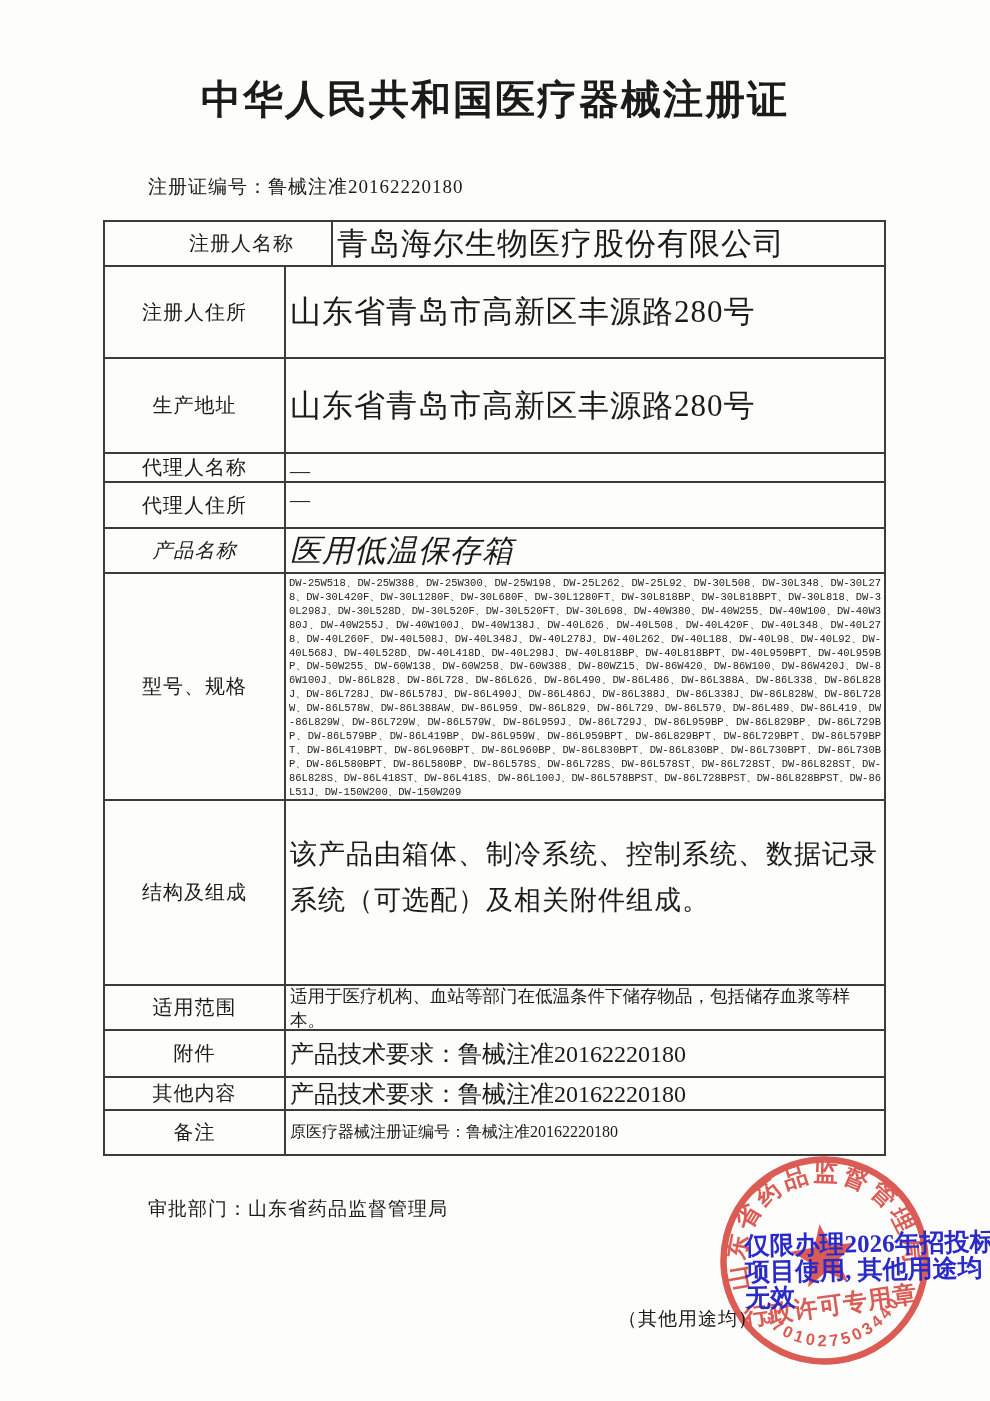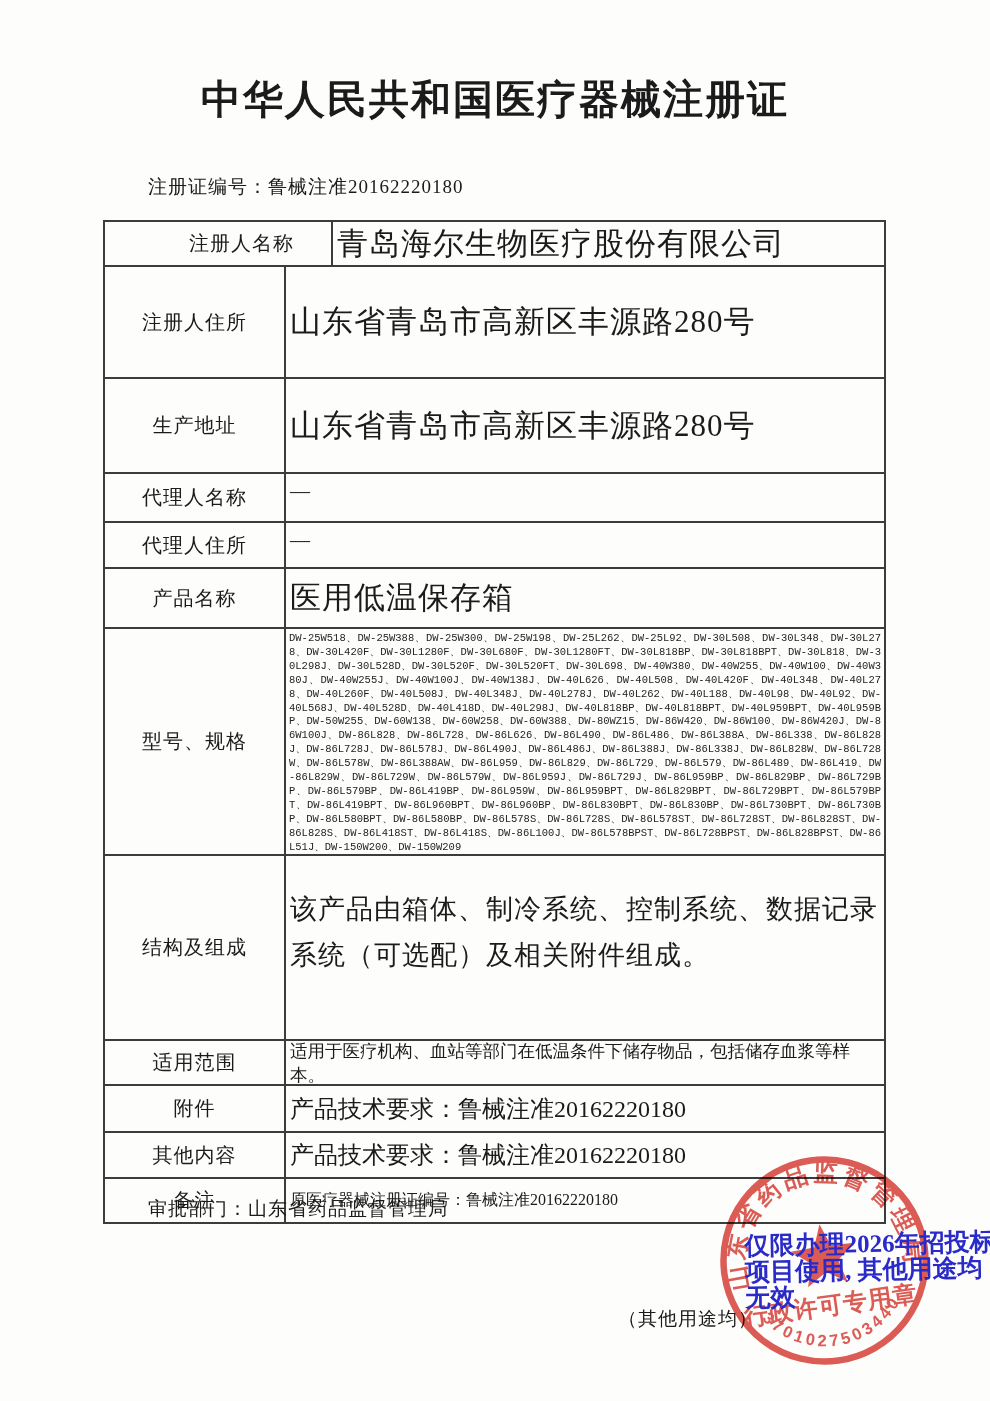--- a/index.html
+++ b/index.html
@@ -25,24 +25,24 @@
   .row { display:flex; border-bottom:2px solid #3c3c3c; }
   .row:last-child { border-bottom:none; }
   .cell-label {
     width:181px; flex:0 0 181px; border-right:2px solid #3c3c3c;
     display:flex; align-items:center; justify-content:center;
     font-size:20px; letter-spacing:1px; text-align:center;
   }
   .cell-value {
     flex:1; display:flex; align-items:center; padding-left:4px; overflow:hidden;
   }
-  .r1{height:45px;padding-left:47px;} .r2{height:112px;} .r3{height:95px;}
-  .r4{height:49px;} .r5{height:46px;} .r6{height:60px;}
+  .r1{height:45px;padding-left:47px;} .r2{height:92px;} .r3{height:95px;}
+  .r4{height:29px;} .r5{height:46px;} .r6{height:45px;font-style:italic;}
   .r7{height:227px;} .r8{height:185px;} .r9{height:45px;}
-  .r10{height:47px;} .r11{height:46px;} .r12{height:43px;}
+  .r10{height:47px;} .r11{height:33px;} .r12{height:43px;}
   .v-big { font-size:31px; letter-spacing:1px; }
   .v-dash { font-size:20px; align-items:flex-start; padding-top:6px; }
   .v-models {
     align-items:flex-start; padding:3px 3px 0 3px;
     font-family:"Liberation Mono","DejaVu Sans Mono",monospace;
     font-size:10.5px; line-height:13.9px; text-align:justify;
     word-break:break-all; letter-spacing:0px; color:#222;
   }
   .v-struct { align-items:flex-start; padding-top:30px; font-size:27px; line-height:46px; letter-spacing:1px; }
   .v-scope { font-size:17.5px; }

